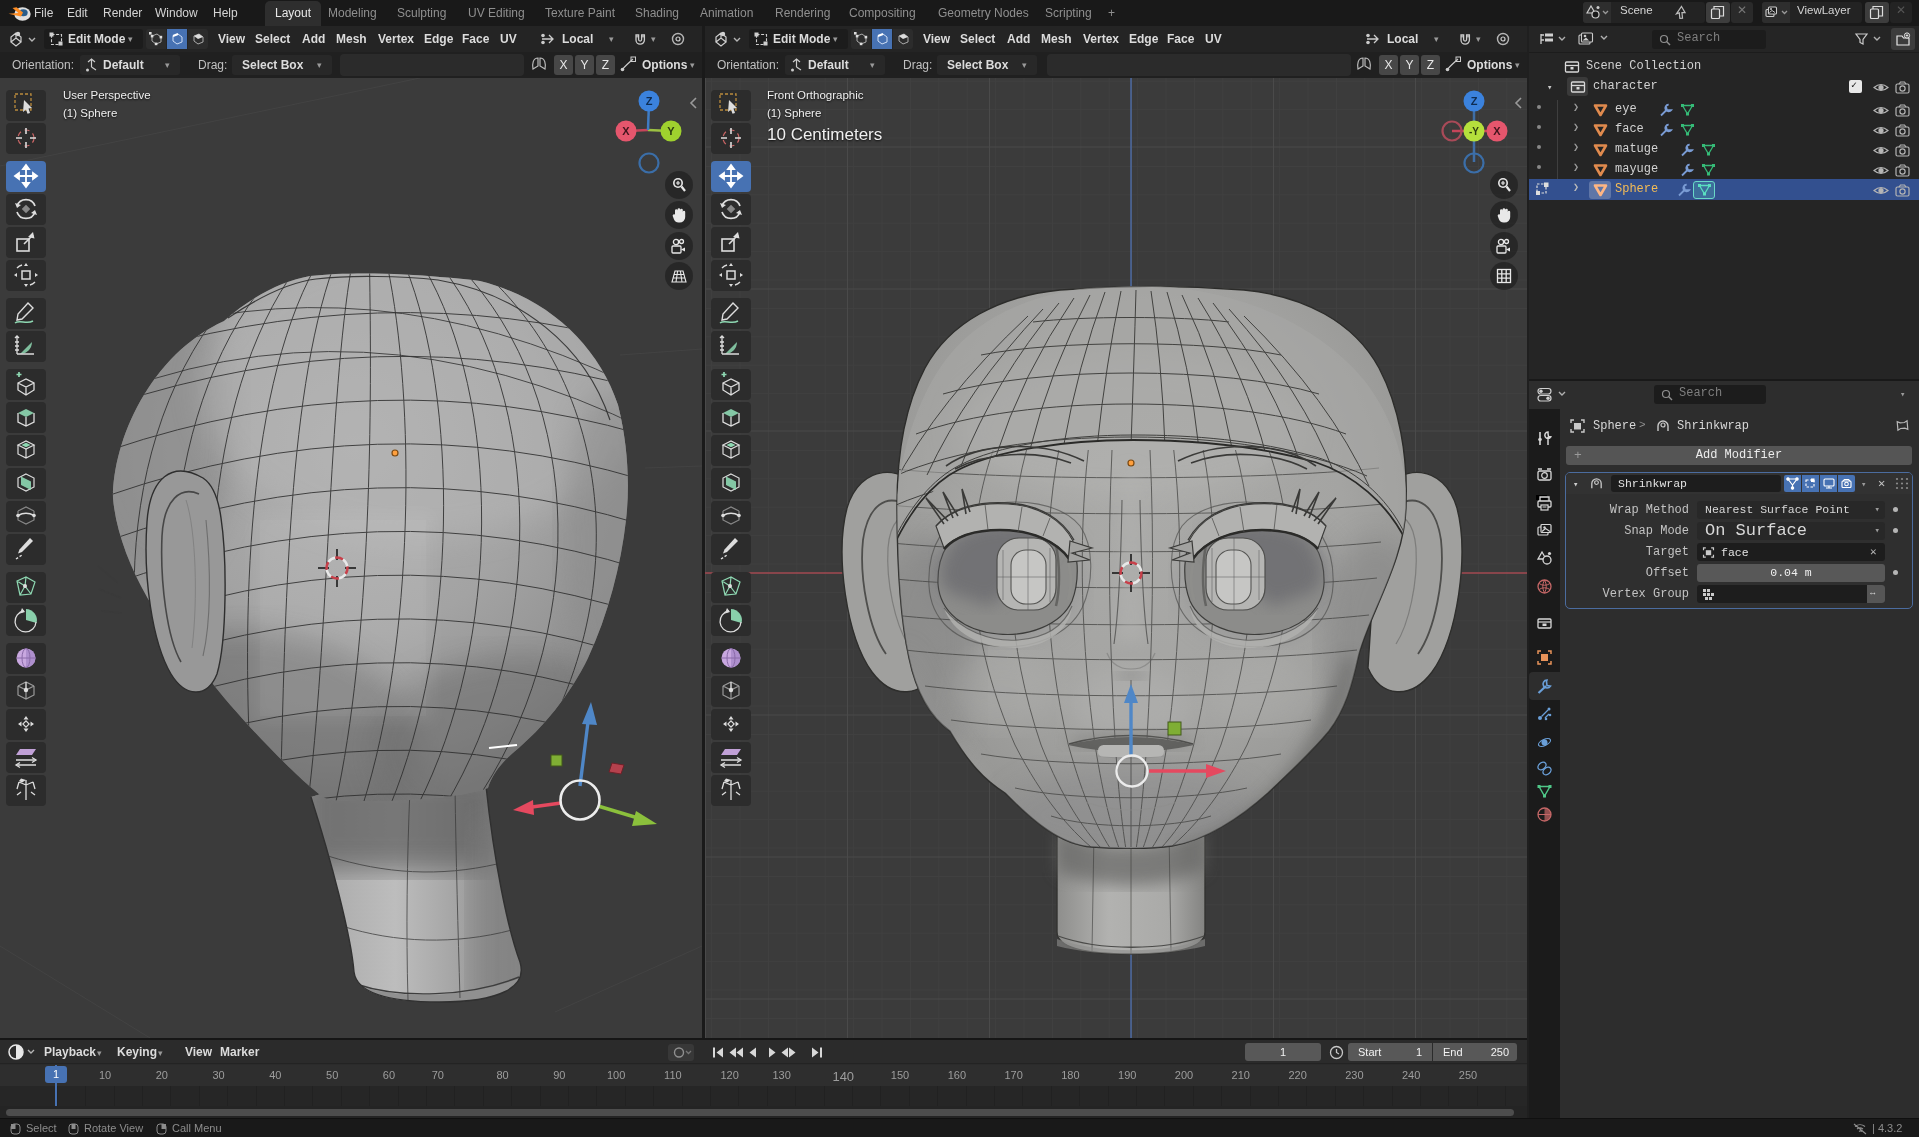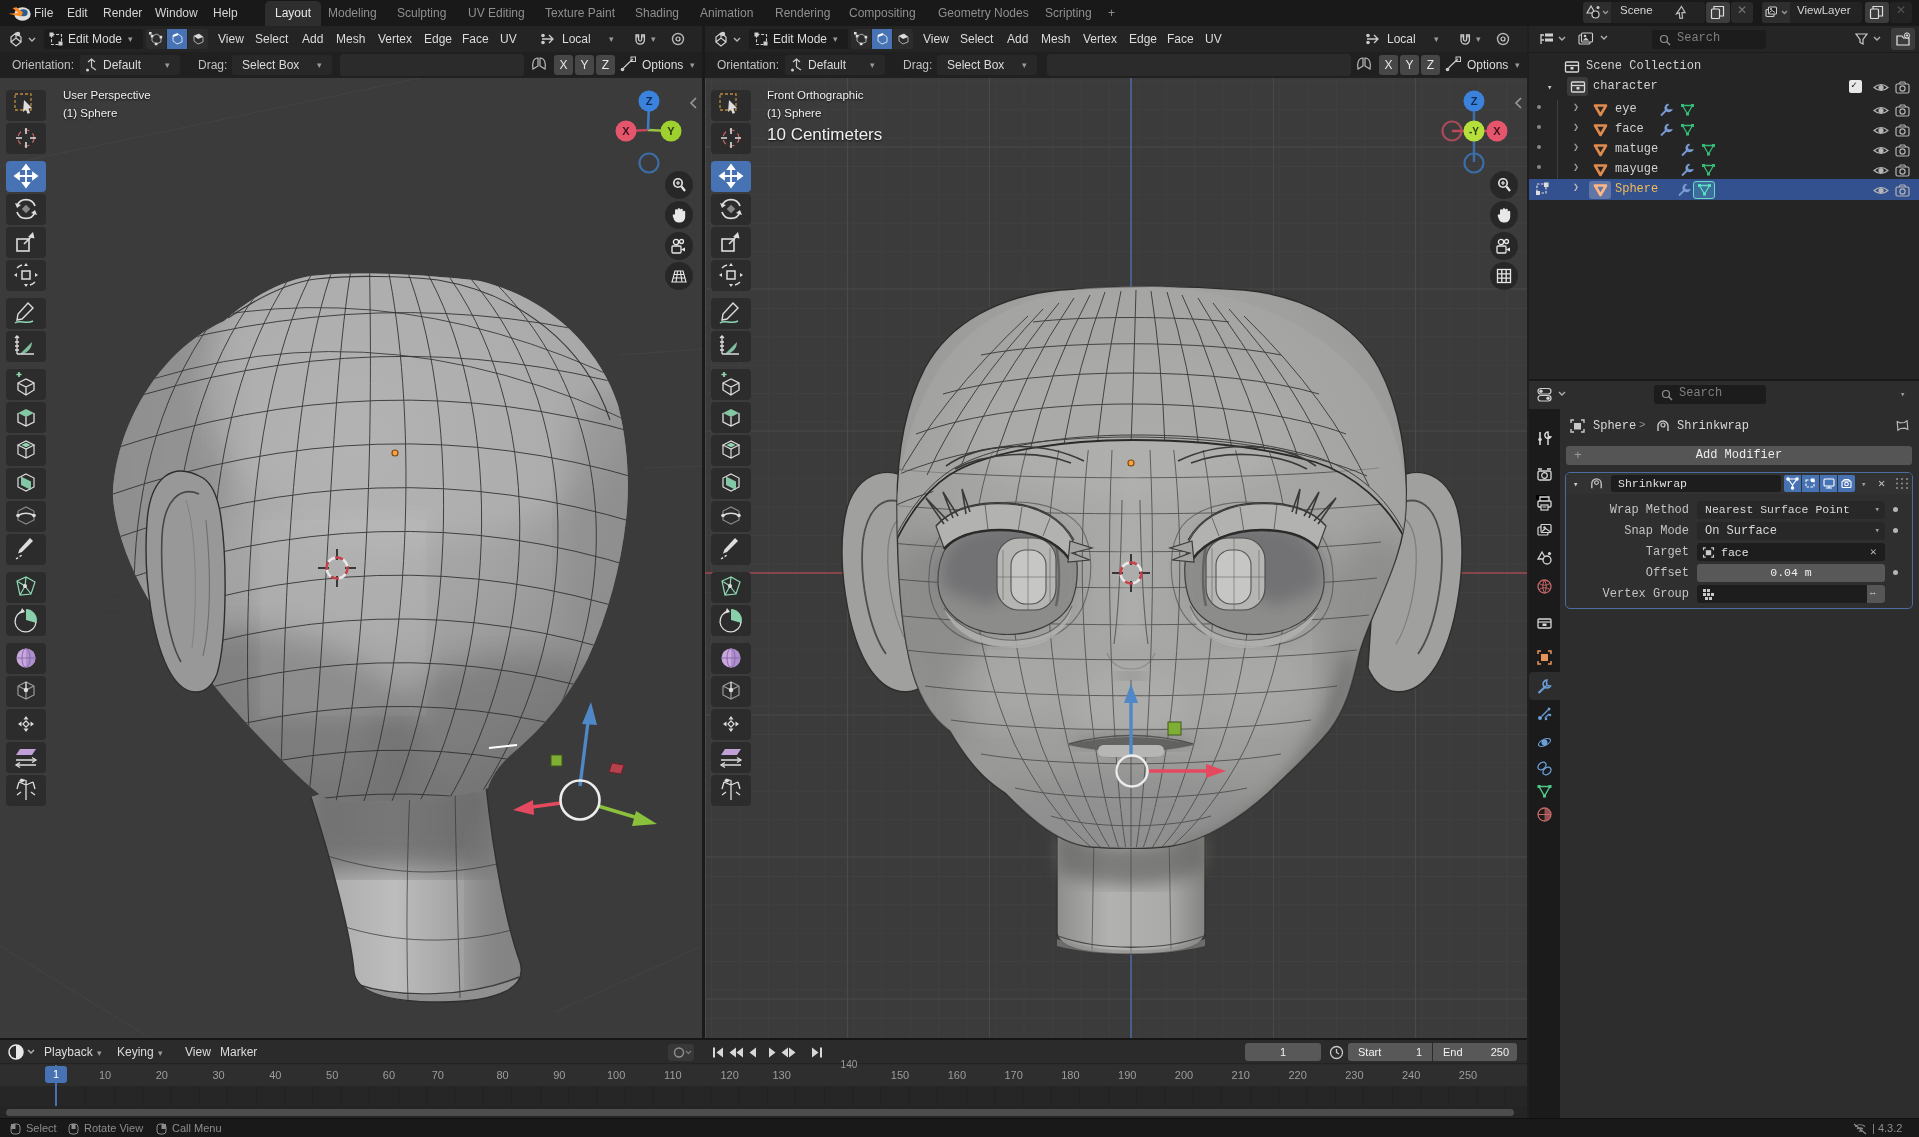--- a/index.html
+++ b/index.html
@@ -14,21 +14,21 @@
 
 .field { position:absolute; background:#1d1d1d; border-radius:3px; color:#d0d0d0; font-size:12px; }
 .btnfield { position:absolute; background:#282828; border-radius:3px; color:#d8d8d8; font-size:12px; }
 .lbl { position:absolute; color:#c0c0c0; font-size:12px; }
 .carr { color:#9a9a9a; font-size:9px; }
 
 #vparea { left:0; top:26px; width:1527px; height:1012px; background:#3b3b3b; }
 .vphead1 { position:absolute; top:0; height:26px; background:#242424; width:100%; }
 .vphead2 { position:absolute; top:26px; height:26px; background:#202020; width:100%; }
 .vpdivider { position:absolute; left:702px; top:0; width:3px; height:1012px; background:#1a1a1a; }
-.hmenu { color:#dcdcdc; font-size:12px; line-height:26px; position:absolute; }
+.hmenu { color:#dcdcdc; font-size:12px; line-height:26px; position:absolute;font-weight:bold; }
 
 .tool { position:absolute; width:40px; height:31px; background:#2c2c2c; border-radius:4px; }
 .tool.active { background:#4772b3; }
 
 .navbtn { position:absolute; width:28px; height:28px; border-radius:50%; background:rgba(24,24,24,0.55); }
 
 #rightpanel { left:1529px; top:26px; width:390px; height:1092px; background:#2d2d2d;font-family:Liberation Mono, monospace; }
 
 #timeline { left:0; top:1038px; width:1527px; height:80px; background:#2b2b2b; border-top:2px solid #161616; }
 
@@ -1348,21 +1348,21 @@
             <circle cx="2" cy="11" r="1.1"></circle>
             <circle cx="7" cy="11" r="1.1"></circle>
             <circle cx="12" cy="11" r="1.1"></circle>
           </g>
         </svg>
   
   <span class="abs" style="left:0;top:122px;width:160px;text-align:right;color:#c3c3c3;font-size:12px">Wrap Method</span>
   <div class="btnfield" style="left:168px;top:120px;width:188px;height:18px;background:#282828;line-height:18px"><span style="margin-left:8px;font-size:11.5px">Nearest Surface Point</span><span class="carr" style="float:right;margin-right:5px;line-height:18px">▾</span></div>
   <circle></circle><div class="abs" style="left:364px;top:126px;width:5px;height:5px;border-radius:50%;background:#b5b5b5"></div>
   <span class="abs" style="left:0;top:143px;width:160px;text-align:right;color:#c3c3c3;font-size:12px">Snap Mode</span>
-  <div class="btnfield" style="left:168px;top:141px;width:188px;height:18px;background:#282828;line-height:18px"><span style="margin-left:8px;font-size:12px">On Surface</span><span class="carr" style="float:right;margin-right:5px;line-height:18px">▾</span></div>
+  <div class="btnfield" style="left:168px;top:141px;width:188px;height:18px;background:#282828;line-height:18px"><span style="margin-left:8px;font-size:17px">On Surface</span><span class="carr" style="float:right;margin-right:5px;line-height:18px">▾</span></div>
   <div class="abs" style="left:364px;top:147px;width:5px;height:5px;border-radius:50%;background:#b5b5b5"></div>
   <span class="abs" style="left:0;top:164px;width:160px;text-align:right;color:#c3c3c3;font-size:12px">Target</span>
   <div class="field" style="left:168px;top:162px;width:188px;height:18px;background:#1d1d1d;line-height:18px"></div>
   <svg class="abs" style="left:173px;top:165px" width="13" height="13" viewBox="0 0 17 16">
           <path d="M2,5 L2,2 L5,2 M12,2 L15,2 L15,5 M15,11 L15,14 L12,14 M5,14 L2,14 L2,11" fill="none" stroke="#c9c9c9" stroke-width="1.6"></path>
           <rect x="5" y="5" width="7" height="6.5" fill="#c9c9c9"></rect>
         </svg>
   <span class="abs" style="left:192px;top:165px;color:#e2e2e2;font-size:11.5px">face</span>
   <span class="abs" style="left:341px;top:164px;color:#b5b5b5;font-size:11px">✕</span>
   <span class="abs" style="left:0;top:185px;width:160px;text-align:right;color:#c3c3c3;font-size:12px">Offset</span>
@@ -1435,21 +1435,21 @@
         <span class="abs" style="left:261.37px;top:29px;width:28px;text-align:center;color:#9d9d9d;font-size:11px">40</span>
         <span class="abs" style="left:318.15999999999997px;top:29px;width:28px;text-align:center;color:#9d9d9d;font-size:11px">50</span>
         <span class="abs" style="left:374.95px;top:29px;width:28px;text-align:center;color:#9d9d9d;font-size:11px">60</span>
         <span class="abs" style="left:431.74px;top:29px;width:28px;text-align:left;color:#9d9d9d;font-size:11px">70</span>
         <span class="abs" style="left:488.53px;top:29px;width:28px;text-align:center;color:#9d9d9d;font-size:11px">80</span>
         <span class="abs" style="left:545.3199999999999px;top:29px;width:28px;text-align:center;color:#9d9d9d;font-size:11px">90</span>
         <span class="abs" style="left:602.11px;top:29px;width:28px;text-align:center;color:#9d9d9d;font-size:11px">100</span>
         <span class="abs" style="left:658.9px;top:29px;width:28px;text-align:center;color:#9d9d9d;font-size:11px">110</span>
         <span class="abs" style="left:715.6899999999999px;top:29px;width:28px;text-align:center;color:#9d9d9d;font-size:11px">120</span>
         <span class="abs" style="left:772.48px;top:29px;width:28px;text-align:left;color:#9d9d9d;font-size:11px">130</span>
-        <span class="abs" style="left:829.27px;top:19px;width:28px;text-align:right;color:#9d9d9d;font-size:10px">140</span>
+        <span class="abs" style="left:829.27px;top:29px;width:28px;text-align:center;color:#9d9d9d;font-size:13px">140</span>
         <span class="abs" style="left:886.06px;top:29px;width:28px;text-align:center;color:#9d9d9d;font-size:11px">150</span>
         <span class="abs" style="left:942.85px;top:29px;width:28px;text-align:center;color:#9d9d9d;font-size:11px">160</span>
         <span class="abs" style="left:999.64px;top:29px;width:28px;text-align:center;color:#9d9d9d;font-size:11px">170</span>
         <span class="abs" style="left:1056.4299999999998px;top:29px;width:28px;text-align:center;color:#9d9d9d;font-size:11px">180</span>
         <span class="abs" style="left:1113.22px;top:29px;width:28px;text-align:center;color:#9d9d9d;font-size:11px">190</span>
         <span class="abs" style="left:1170.01px;top:29px;width:28px;text-align:center;color:#9d9d9d;font-size:11px">200</span>
         <span class="abs" style="left:1226.8px;top:29px;width:28px;text-align:center;color:#9d9d9d;font-size:11px">210</span>
         <span class="abs" style="left:1283.59px;top:29px;width:28px;text-align:center;color:#9d9d9d;font-size:11px">220</span>
         <span class="abs" style="left:1340.3799999999999px;top:29px;width:28px;text-align:center;color:#9d9d9d;font-size:11px">230</span>
         <span class="abs" style="left:1397.17px;top:29px;width:28px;text-align:center;color:#9d9d9d;font-size:11px">240</span>

